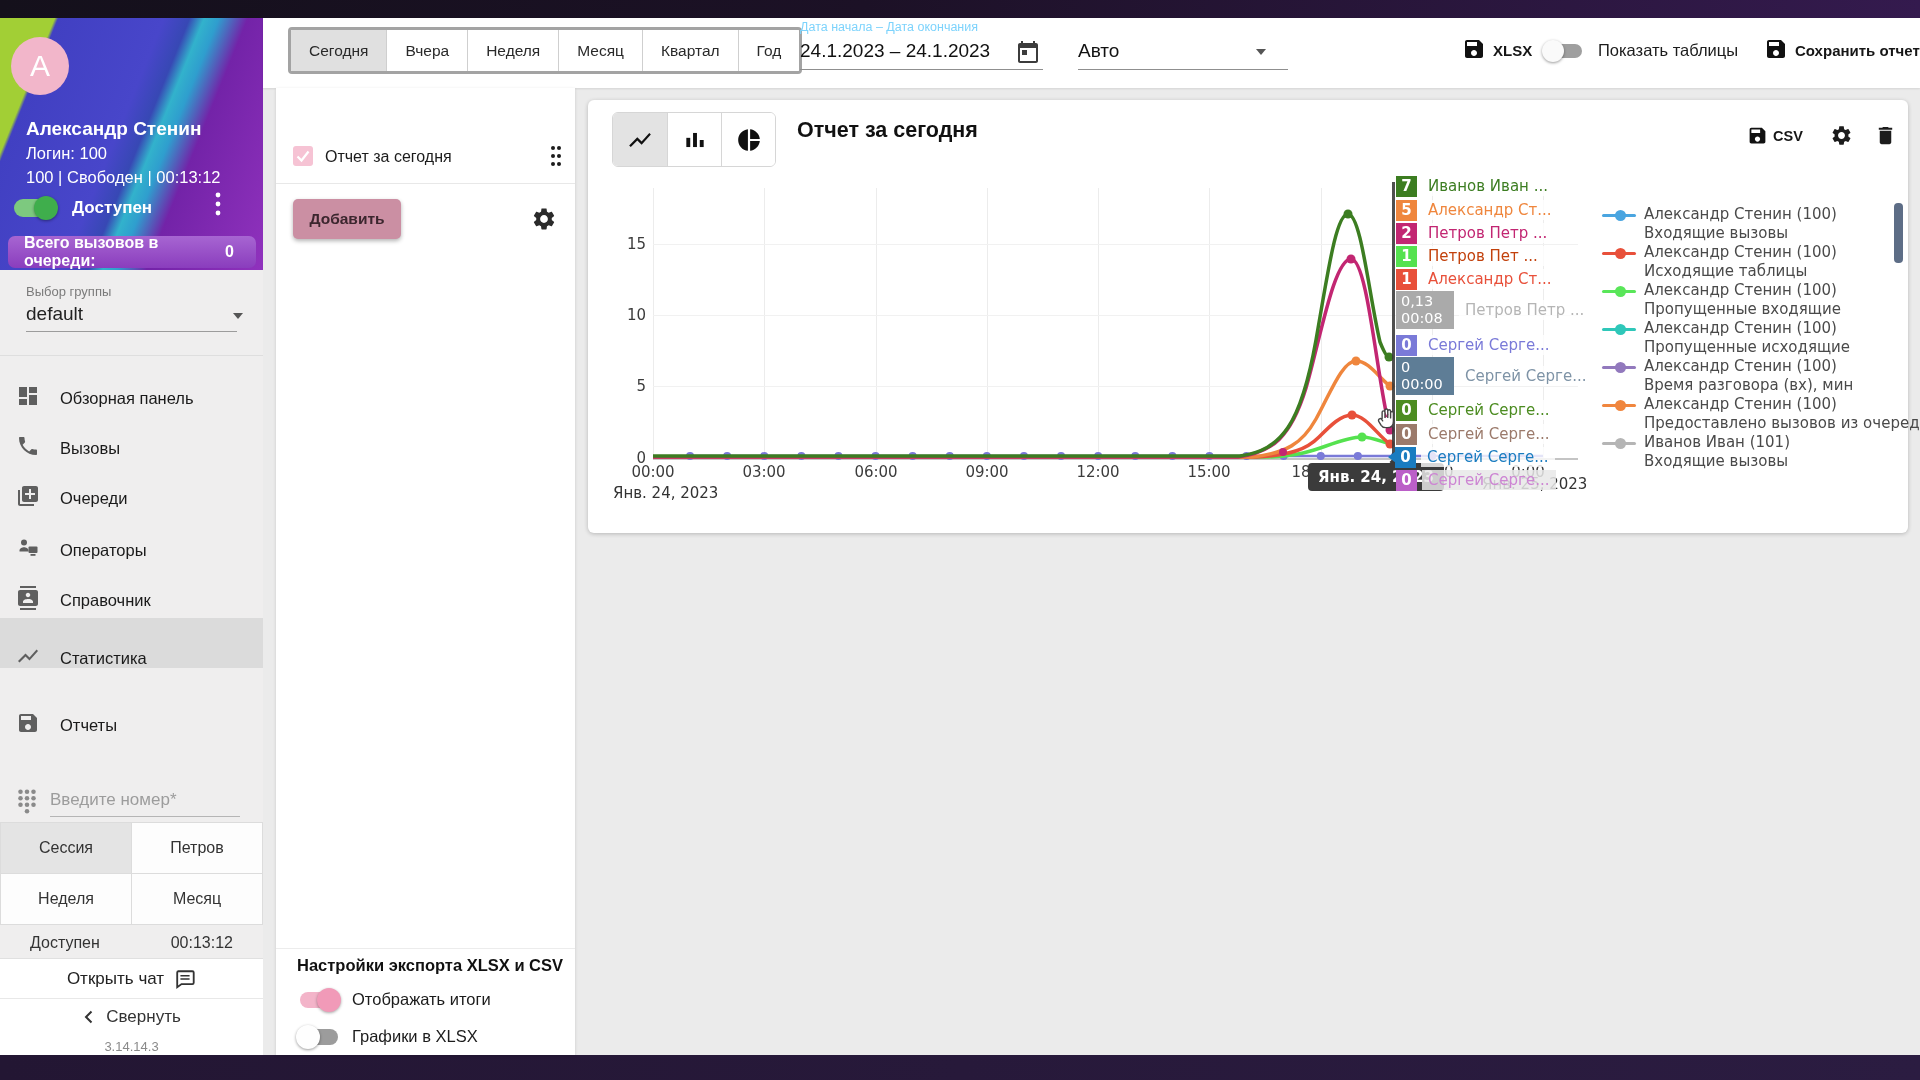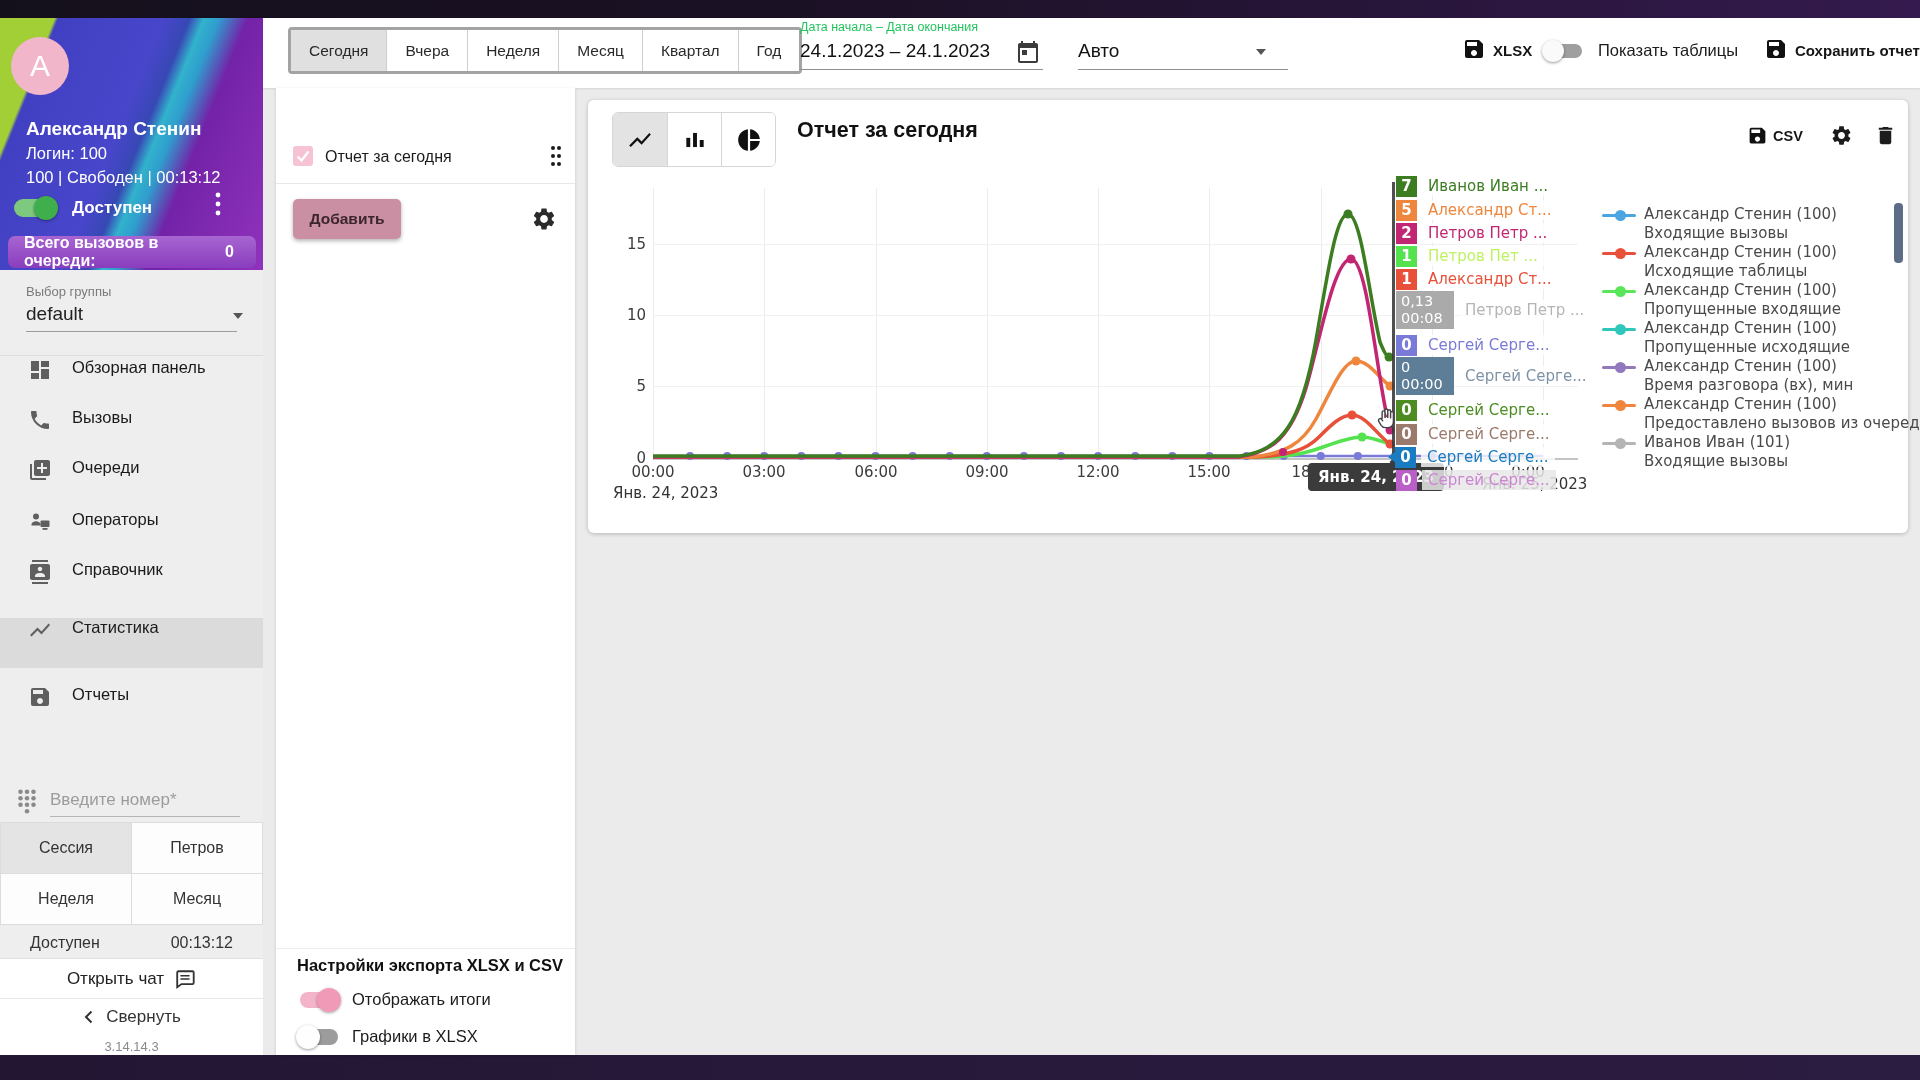--- a/index.html
+++ b/index.html
@@ -21,21 +21,21 @@
   .sb-name{left:26px;top:118px;color:#fff;font-size:19px;font-weight:700}
   .sb-line{left:26px;color:#fff;font-size:16.5px}
   .sb-sw-track{width:42px;height:18px;border-radius:9px;background:#7dc97f}
   .sb-sw-thumb{width:24px;height:24px;border-radius:50%;background:#3fae4c;box-shadow:0 1px 3px rgba(0,0,0,.4)}
   .sb-avail{color:#fff;font-size:17px;font-weight:700}
   .queue-bar{left:8px;top:236px;width:248px;height:32px;border-radius:7px;background:linear-gradient(180deg,#a765d2,#8a3dbd);display:flex;align-items:center;justify-content:space-between;padding:0 22px 0 16px;color:#fff;font-weight:700;font-size:16px}
   .grp-label{left:26px;top:284px;font-size:13px;color:#7b7b7b}
   .grp-value{left:26px;top:303px;font-size:19px;color:#222}
   .grp-line{left:26px;top:331px;width:211px;height:1px;background:#9c9c9c}
   .sb-div{left:0;top:355px;width:263px;height:1px;background:#dedede}
-  .mi{left:0;width:263px;height:50px;display:flex;align-items:flex-start;padding-left:28px;color:#1a1a1a;font-size:16.5px;cursor:pointer}
+  .mi{left:0;width:263px;height:50px;display:flex;align-items:flex-end;padding-left:16px;color:#1a1a1a;font-size:16.5px;cursor:pointer}
   .mi .ic{width:24px;height:24px;color:#5f5f5f;margin-right:20px;flex:0 0 auto}
   .mi.active{background:#dbdbdb}
   .dial-ic{left:14px;top:788px;width:26px;height:26px;color:#8a8a8a}
   .dial-input{left:50px;top:786px;width:180px;height:28px;border:none;outline:none;background:transparent;font-size:17px;color:#333;font-family:"Liberation Sans",sans-serif}
   .dial-input::placeholder{color:#9c9c9c}
   .dial-line{left:50px;top:816px;width:190px;height:1px;background:#b5b5b5}
   .sb-tab{height:52px;display:flex;align-items:center;justify-content:center;font-size:16px;color:#333;background:#fdfdfd;border:1px solid #dcdcdc;cursor:pointer}
   .sb-tab.on{background:#e4e4e4}
   .clip-row{left:0;top:926px;width:263px;height:30px;overflow:hidden}
   .clip-inner{display:flex;justify-content:space-between;padding:8px 30px 0 30px;font-size:16px;color:#333}
@@ -46,21 +46,21 @@
   .collapse-row .ic{width:14px;height:14px;color:#333}
   .version{text-align:center;margin-top:12px;font-size:13px;color:#8a8a8a}
 
   
   .topbar{left:263px;top:18px;width:1657px;height:70px;background:#fff;box-shadow:0 1px 2px rgba(0,0,0,.1)}
   .content-bg{left:263px;top:88px;width:1657px;height:967px;background:#ebebeb}
   .period-group{left:288px;top:27px;height:47px;display:flex;border:3px solid #a3a3a3;border-radius:4px;overflow:hidden;background:#fff}
   .pbtn{padding:0 18px;display:flex;align-items:center;font-size:15.5px;color:#2a2a2a;background:#fff;border:none;border-left:1px solid #cfcfcf;cursor:pointer;font-family:inherit}
   .pbtn:first-child{border-left:none}
   .pbtn.on{background:#e0e0e0}
-  .fld-label{font-size:12.5px;color:#22c55e}
+  .fld-label{font-size:12.5px;color:#7dd3fc}
   .fld-value{font-size:19px;color:#111}
   .fld-line{height:1px;background:#8f8f8f}
   .tb-ic{width:24px;height:24px;color:#3c3c3c}
   .tb-strong{font-size:15px;font-weight:700;color:#161616}
   .tb-text{font-size:16.5px;color:#1c1c1c}
   .sw-track-off{width:34px;height:14px;border-radius:7px;background:#9f9f9f}
   .sw-thumb-off{width:22px;height:22px;border-radius:50%;background:#fafafa;box-shadow:0 1px 3px rgba(0,0,0,.4)}
 
   
   .rpanel{left:276px;top:88px;width:299px;height:967px;background:#fff;box-shadow:0 1px 3px rgba(0,0,0,.15)}
@@ -476,21 +476,21 @@
 <div class="abs chip chartfont" style="top:222px">
   <span class="chip-box" style="background-color: rgb(194, 38, 114);">
       <span>2</span>
     </span>
   <span class="chip-lbl nw" style="color: rgb(194, 38, 114);">Петров Петр ...</span>
 </div>
 <div class="abs chip chartfont" style="top:245px">
   <span class="chip-box" style="background-color: rgb(85, 226, 79);">
       <span>1</span>
     </span>
-  <span class="chip-lbl nw" style="color: #bef264;">Петров Пет ...</span>
+  <span class="chip-lbl nw" style="color: #c2410c;">Петров Пет ...</span>
 </div>
 <div class="abs chip chartfont" style="top:268px">
   <span class="chip-box" style="background-color: rgb(232, 80, 58);">
       <span>1</span>
     </span>
   <span class="chip-lbl nw" style="color: rgb(232, 80, 58);">Александр Ст...</span>
 </div>
 <div class="abs chip tall chartfont" style="top:291px">
   <span class="chip-box two" style="background-color: rgb(170, 170, 170);">
       <span>0,13</span>

